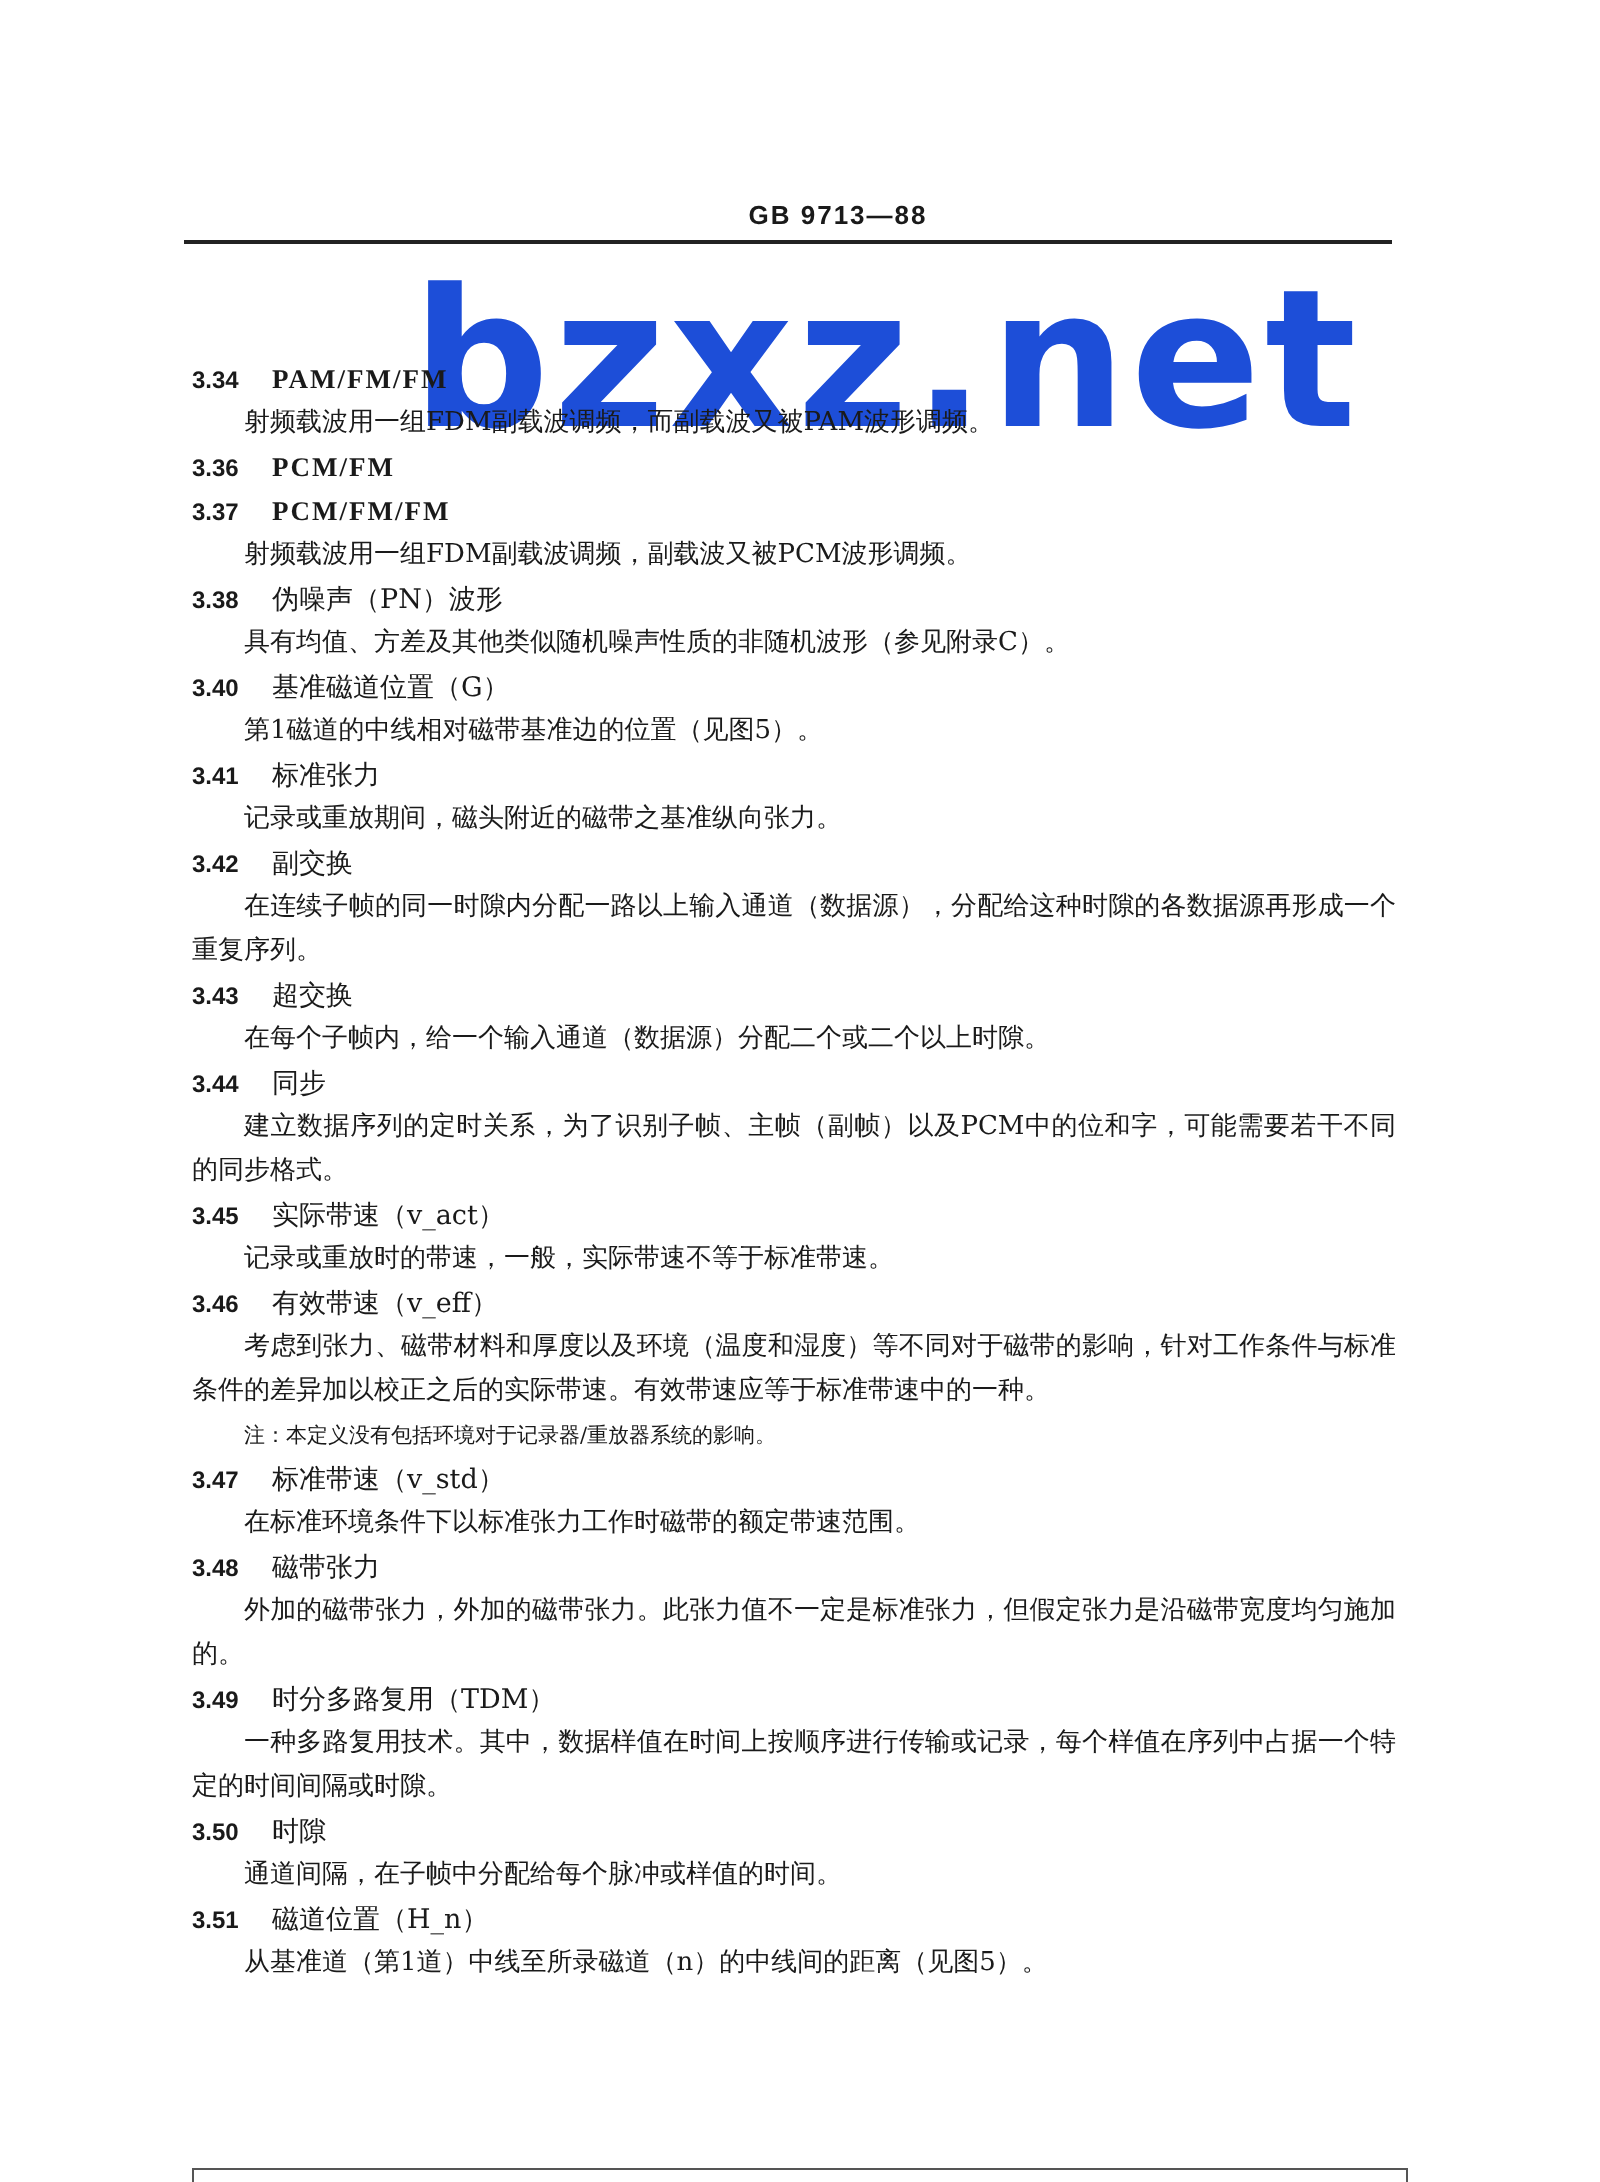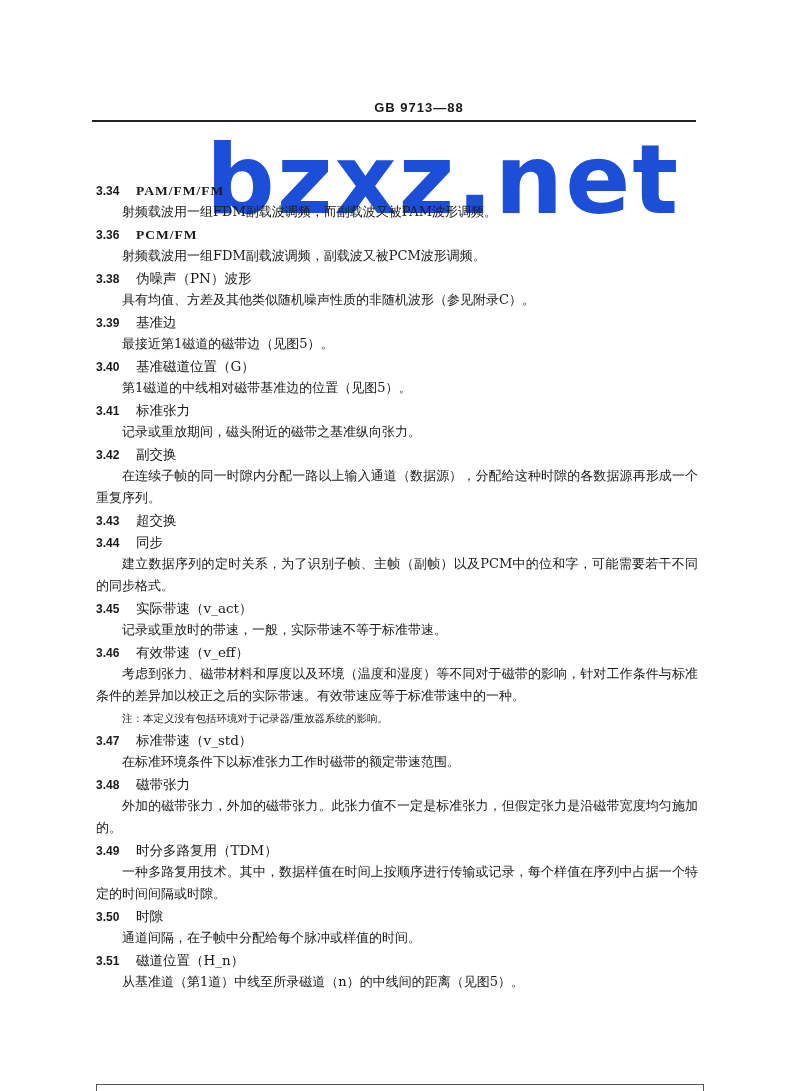--- a/index.html
+++ b/index.html
@@ -29,44 +29,42 @@
 
 <div class="content" id="content">
     <div class="entry">
       <div class="term"><span class="num">3.34</span><span class="term-text latin">PAM/FM/FM</span></div>
       <div class="def">射频载波用一组FDM副载波调频，而副载波又被PAM波形调频。</div>
     </div>
     <div class="entry">
       <div class="term"><span class="num">3.36</span><span class="term-text latin">PCM/FM</span></div>
     </div>
     <div class="entry">
+      <div class="term"><span class="num">3.37</span><span class="term-text latin">PCM/FM/FM</span></div>
       <div class="def">射频载波用一组FDM副载波调频，副载波又被PCM波形调频。</div>
     </div>
     <div class="entry">
       <div class="term"><span class="num">3.38</span><span class="term-text">伪噪声（PN）波形</span></div>
       <div class="def">具有均值、方差及其他类似随机噪声性质的非随机波形（参见附录C）。</div>
-    </div>
-    <div class="entry">
-      <div class="term"><span class="num">3.39</span><span class="term-text">基准边</span></div>
-      <div class="def">最接近第1磁道的磁带边（见图5）。</div>
     </div>
     <div class="entry">
       <div class="term"><span class="num">3.40</span><span class="term-text">基准磁道位置（G）</span></div>
       <div class="def">第1磁道的中线相对磁带基准边的位置（见图5）。</div>
     </div>
     <div class="entry">
       <div class="term"><span class="num">3.41</span><span class="term-text">标准张力</span></div>
       <div class="def">记录或重放期间，磁头附近的磁带之基准纵向张力。</div>
     </div>
     <div class="entry">
       <div class="term"><span class="num">3.42</span><span class="term-text">副交换</span></div>
       <div class="def">在连续子帧的同一时隙内分配一路以上输入通道（数据源），分配给这种时隙的各数据源再形成一个重复序列。</div>
     </div>
     <div class="entry">
       <div class="term"><span class="num">3.43</span><span class="term-text">超交换</span></div>
+      <div class="def">在每个子帧内，给一个输入通道（数据源）分配二个或二个以上时隙。</div>
     </div>
     <div class="entry">
       <div class="term"><span class="num">3.44</span><span class="term-text">同步</span></div>
       <div class="def">建立数据序列的定时关系，为了识别子帧、主帧（副帧）以及PCM中的位和字，可能需要若干不同的同步格式。</div>
     </div>
     <div class="entry">
       <div class="term"><span class="num">3.45</span><span class="term-text">实际带速（v_act）</span></div>
       <div class="def">记录或重放时的带速，一般，实际带速不等于标准带速。</div>
     </div>
     <div class="entry">

